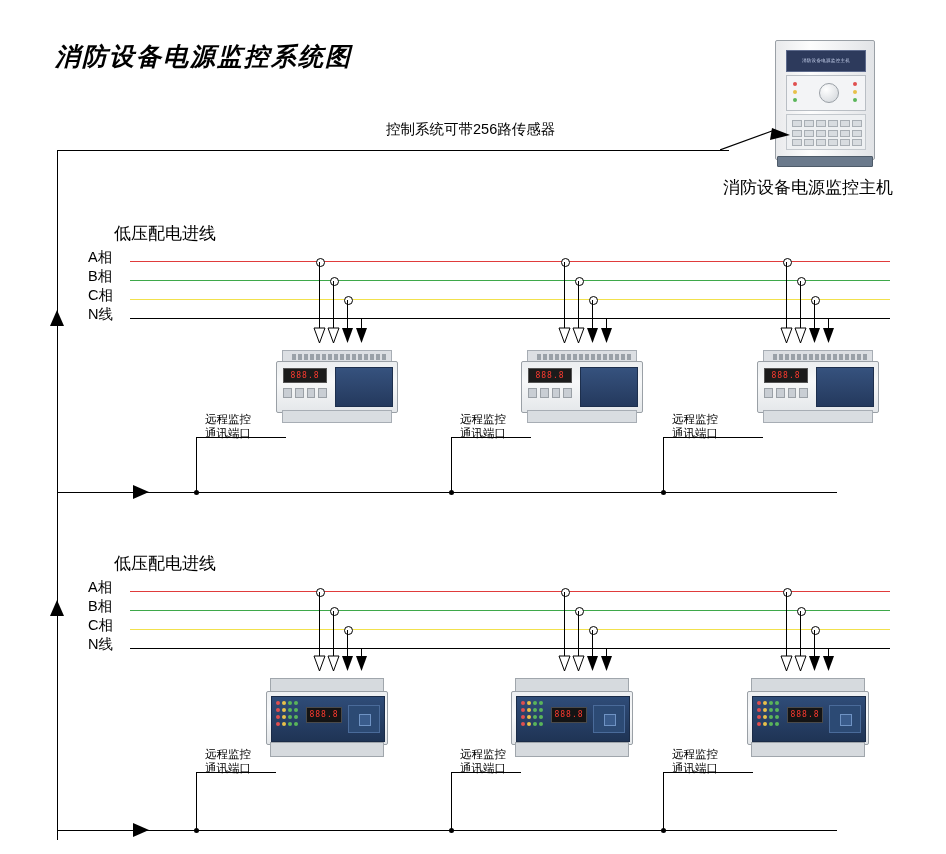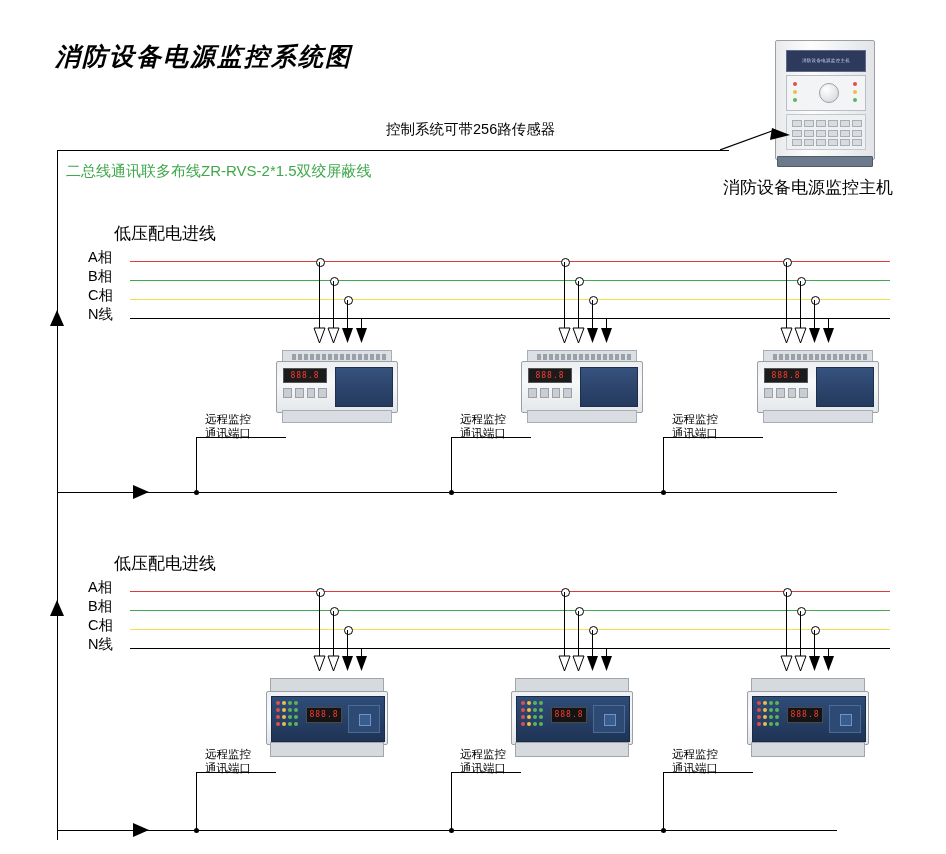--- a/index.html
+++ b/index.html
@@ -294,21 +294,20 @@
 
   <div class="abs lbl" style="left:386px; top:120px;">控制系统可带256路传感器</div>
 
   <div class="abs hline" style="left:57px; top:150px; width:672px;"></div>
 
   <svg class="abs" style="left:720px; top:128px;" width="70" height="36">
     <line x1="0" y1="22" x2="52" y2="3" stroke="#000" stroke-width="1.2"></line>
     <polygon points="52,0 70,7 50,12" fill="#000"></polygon>
   </svg>
 
-  <div class="abs lbl-green" style="left:66px; top:162px;">二总线通讯联多布线ZR-RVS-2*1.5双绞屏蔽线</div>
 
   <div class="abs vline" style="left:57px; top:150px; height:690px;"></div>
 
   <div class="abs arrow-u" style="left:50px; top:310px;"></div>
   <div class="abs arrow-u" style="left:50px; top:600px;"></div>
 
   <div class="abs hline" style="left:57px; top:492px; width:780px;"></div>
   <div class="abs arrow-r" style="left:133px; top:485px;"></div>
 
   <div class="abs hline" style="left:57px; top:830px; width:780px;"></div>

